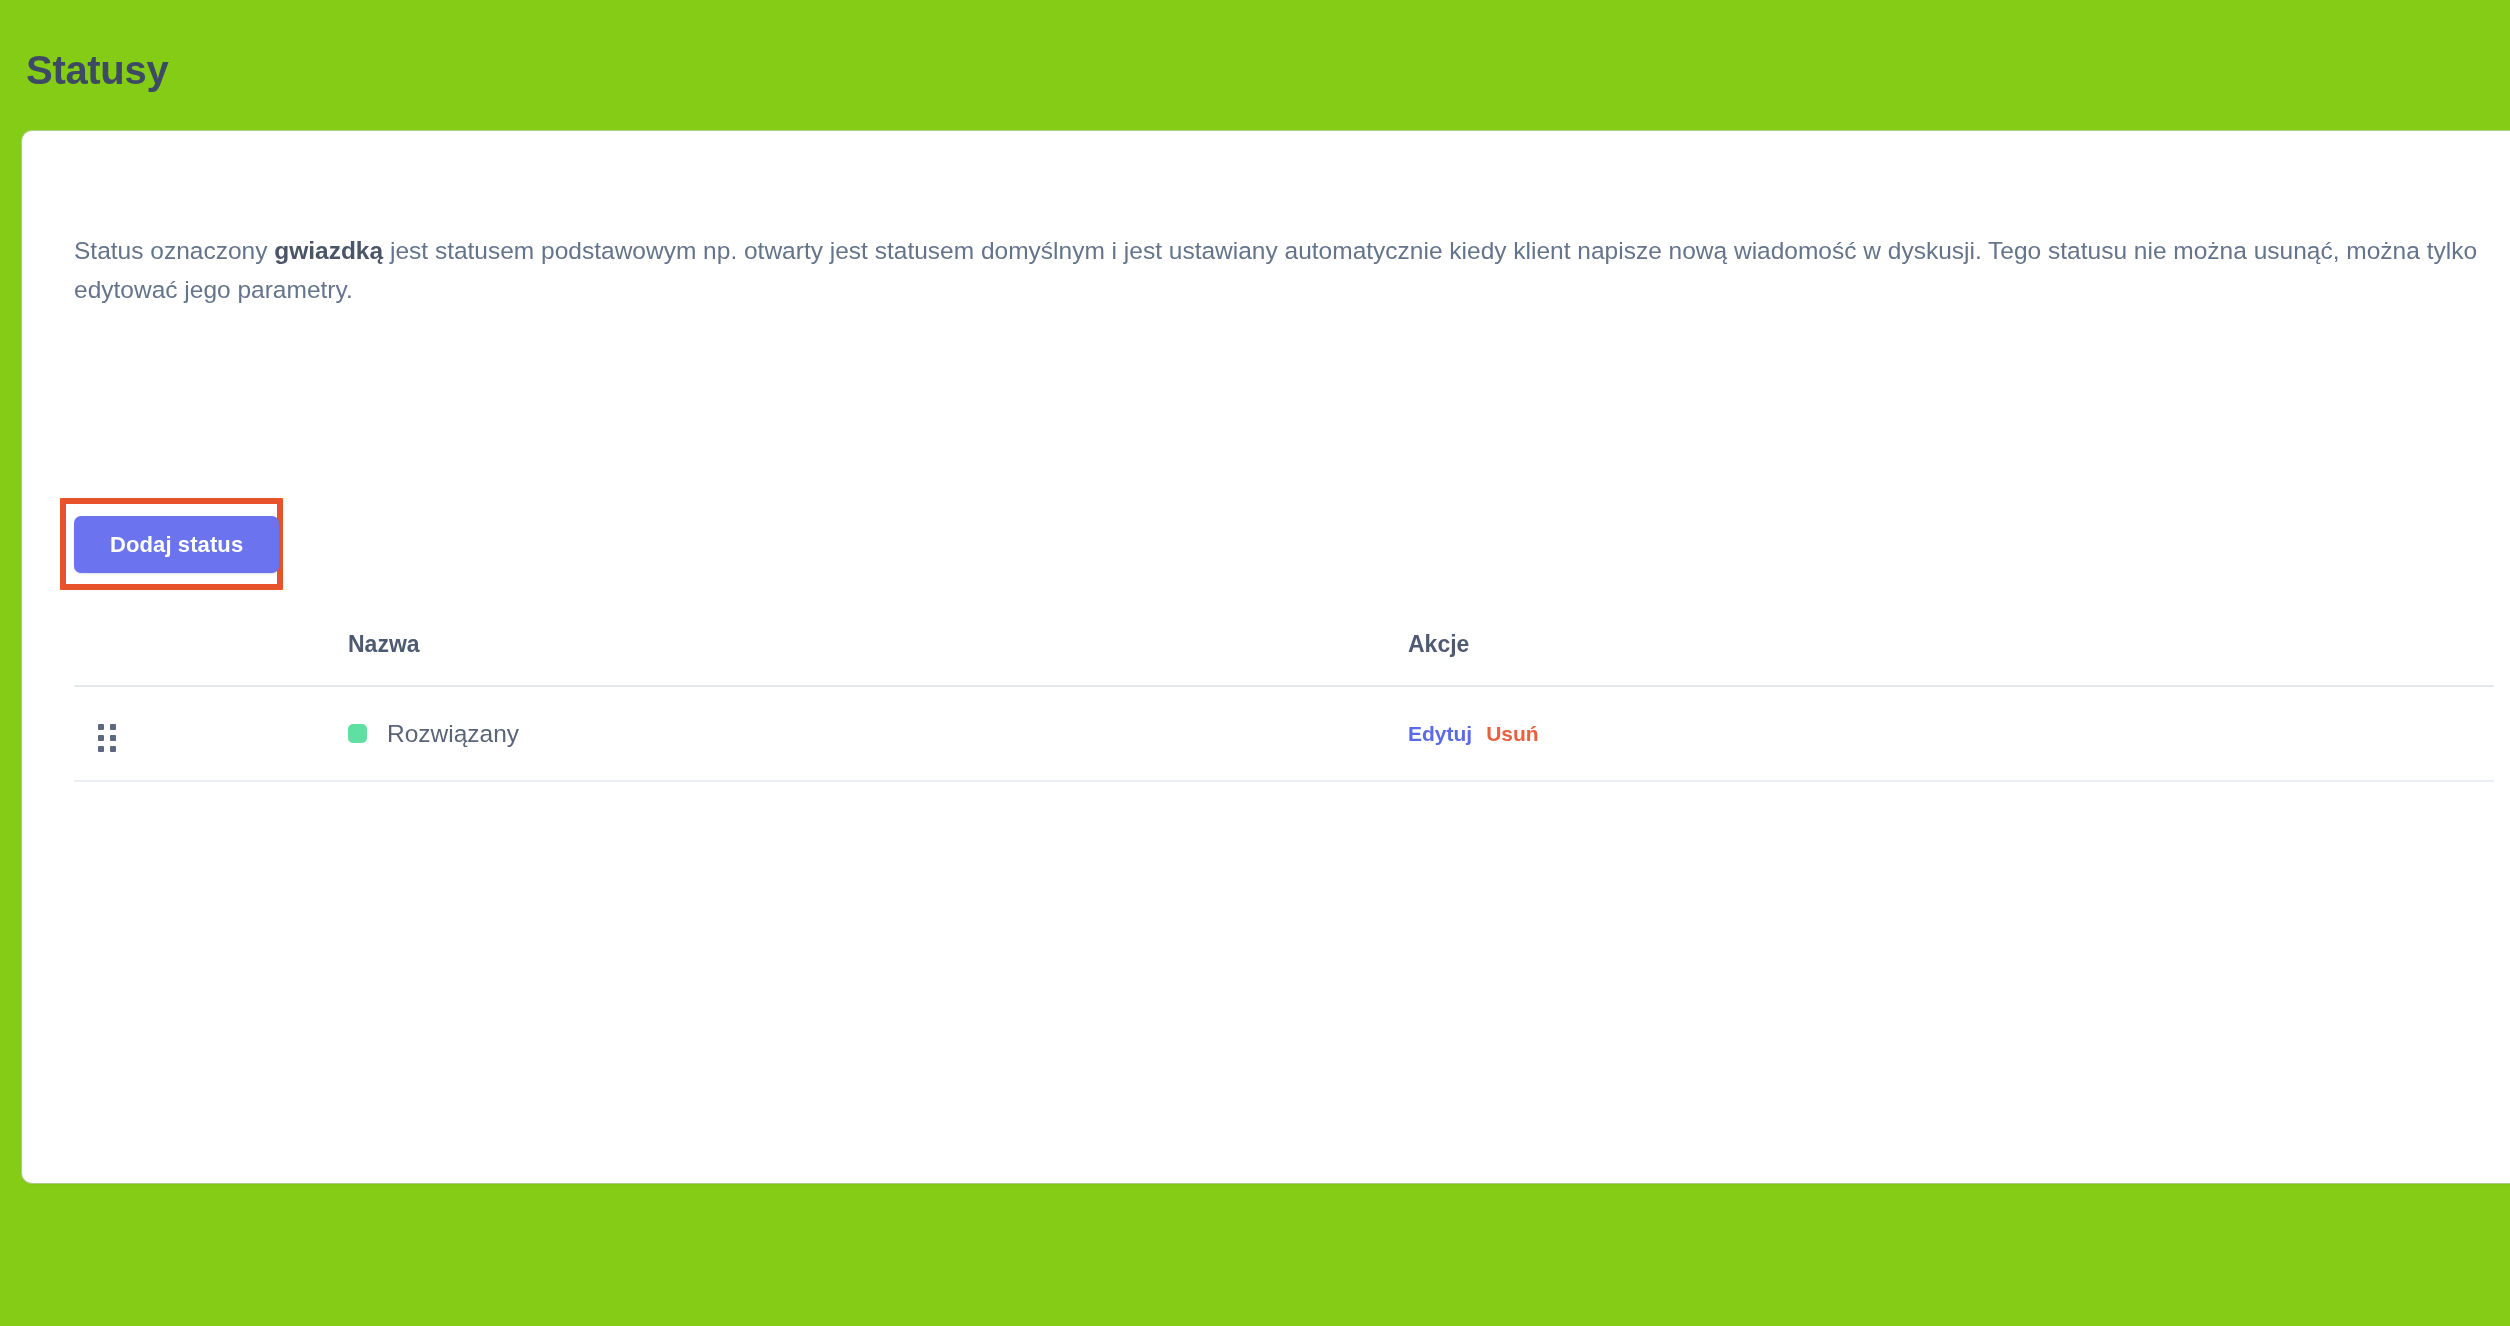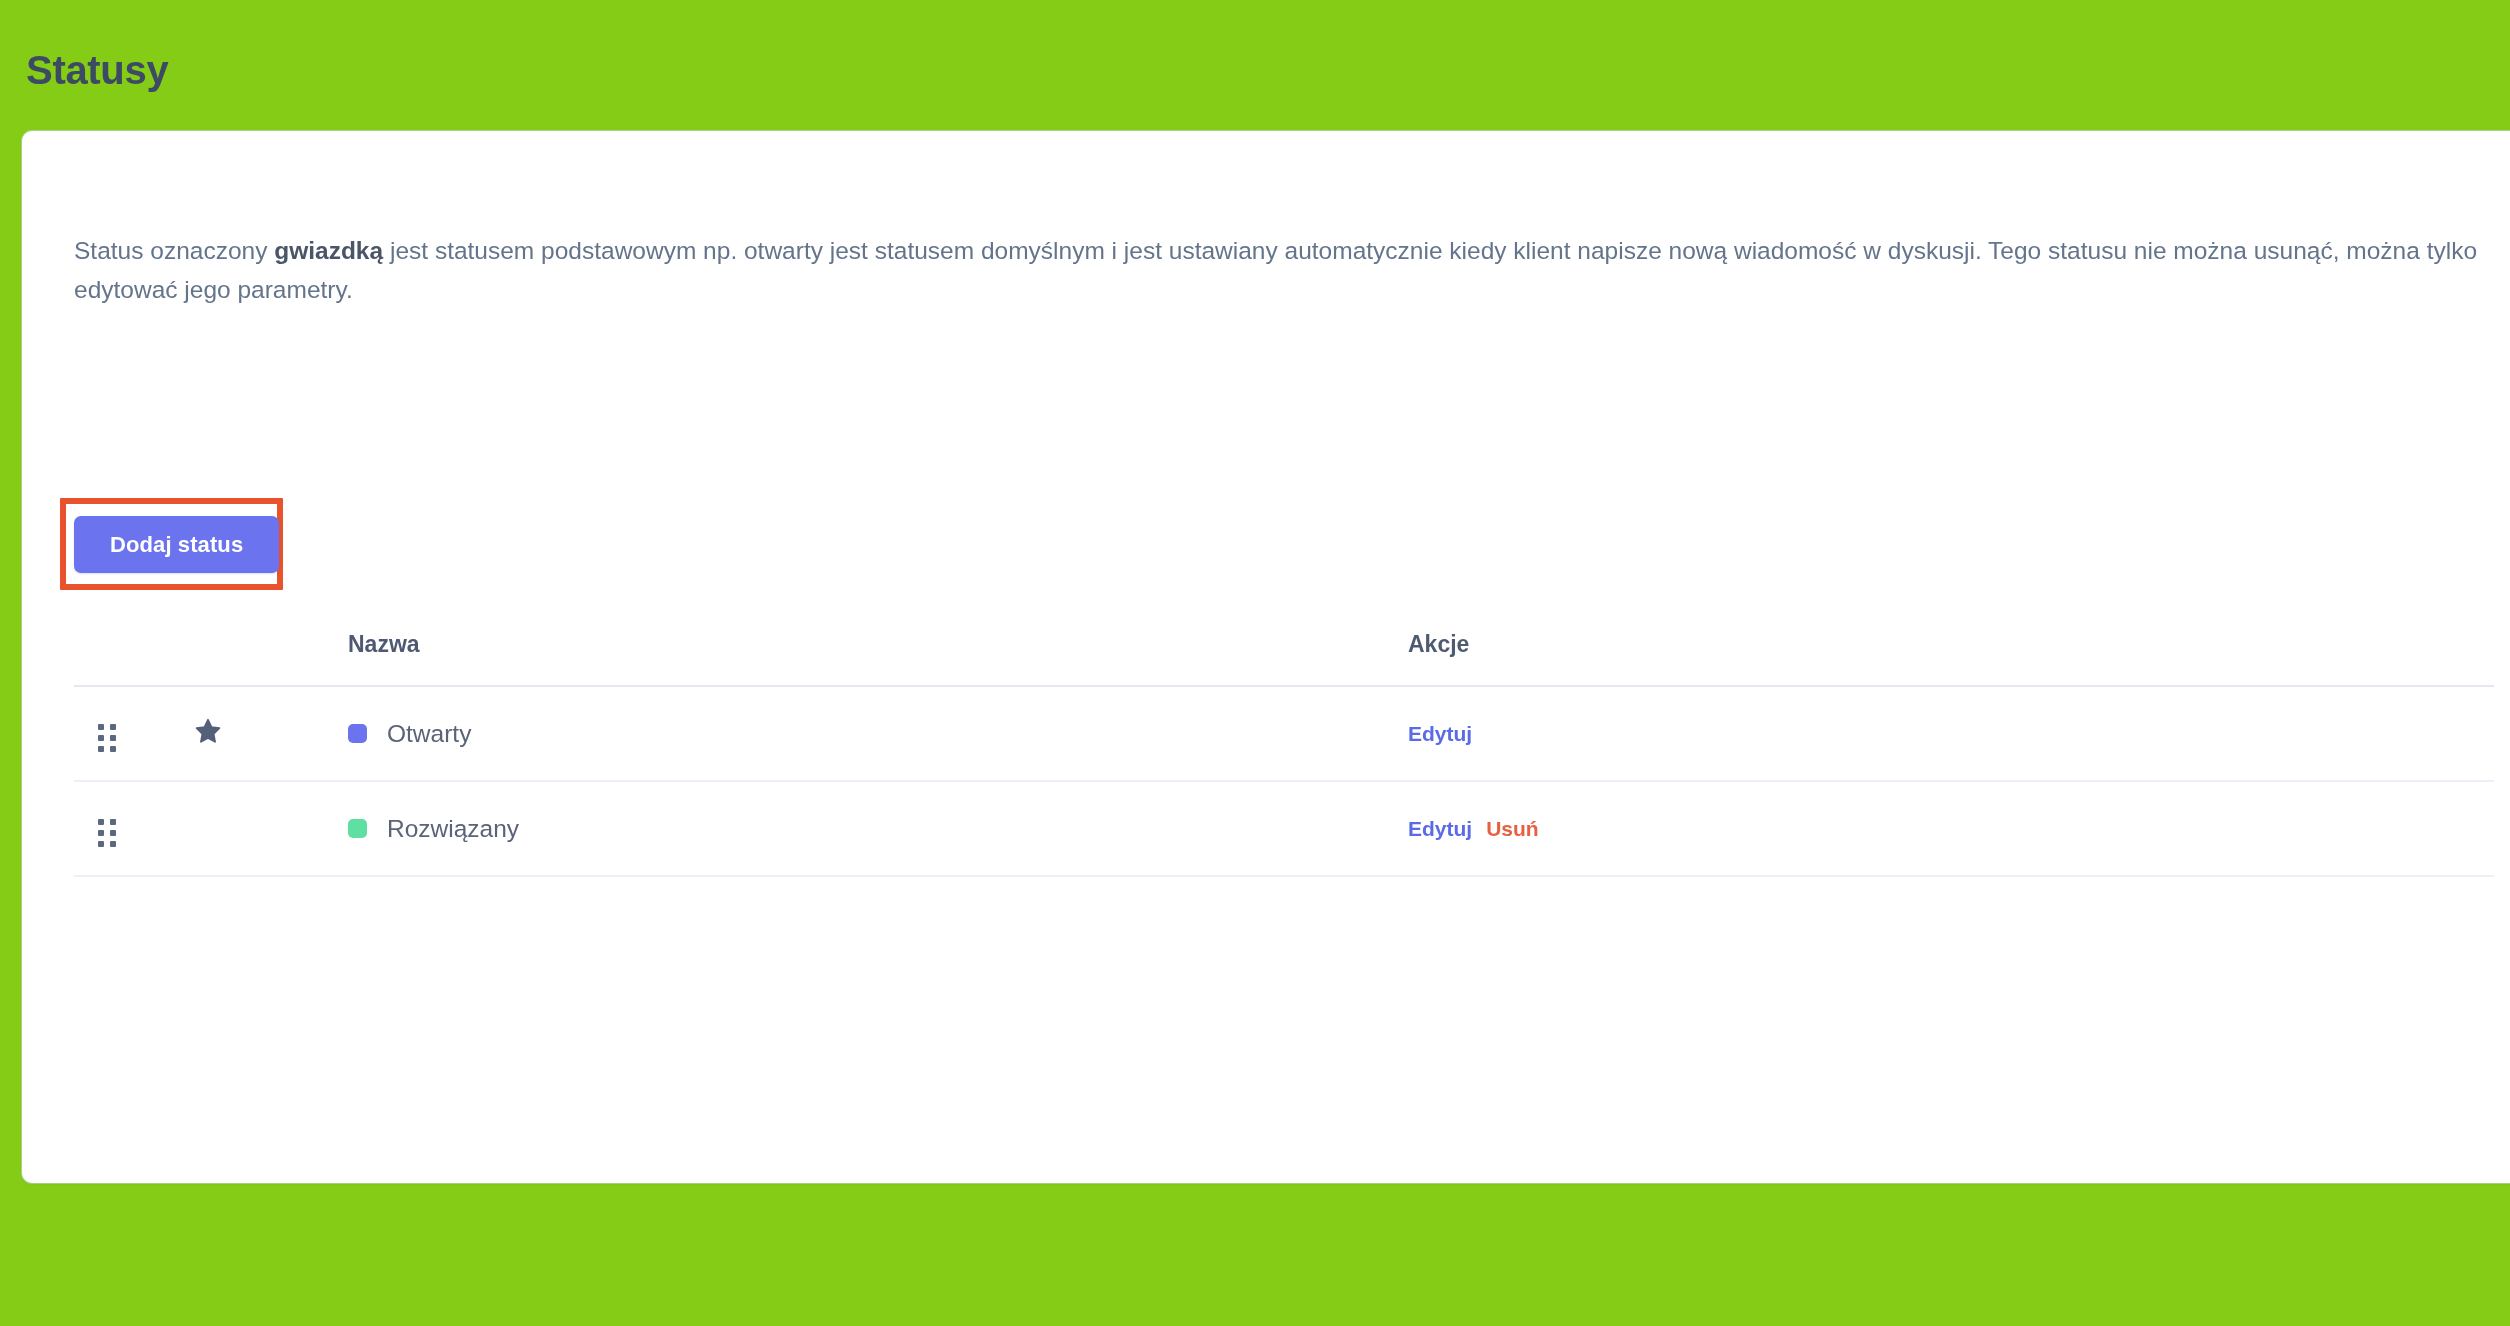--- a/index.html
+++ b/index.html
@@ -225,44 +225,20 @@
       <table class="status-table">
         <thead>
           <tr>
             <th class="col-handle"></th>
             <th class="col-star"></th>
             <th class="col-name">Nazwa</th>
             <th class="col-act">Akcje</th>
           </tr>
         </thead>
         <tbody id="table-body">
-            <tr>
-              <td><span class="drag-handle">
-                  <i></i>
-                  <i></i>
-                  <i></i>
-                  <i></i>
-                  <i></i>
-                  <i></i>
-                </span></td>
-              <td class="star-cell"><span class="star-icon"><svg width="28" height="27" viewBox="0 0 24 24" aria-hidden="true">
-                    <path d="M12 1.6l3.1 6.5 7.0 0.95-5.1 5.0 1.25 7.1L12 17.8 5.75 21.15 7.0 14.05 1.9 9.05l7.0-0.95z" fill="#545f7a" stroke="#545f7a" stroke-width="1.6" stroke-linejoin="round"></path>
-                  </svg></span></td>
-              <td>
-                <span class="name-wrap">
-                  <span class="swatch" style="background:#6b74ee"></span>
-                  <span class="name-text">Otwarty</span>
-                </span>
-              </td>
-              <td>
-                <span class="actions">
-                  <a class="link-edit">Edytuj</a>
-                </span>
-              </td>
-            </tr>
             <tr>
               <td><span class="drag-handle">
                   <i></i>
                   <i></i>
                   <i></i>
                   <i></i>
                   <i></i>
                   <i></i>
                 </span></td>
               <td class="star-cell"></td>

